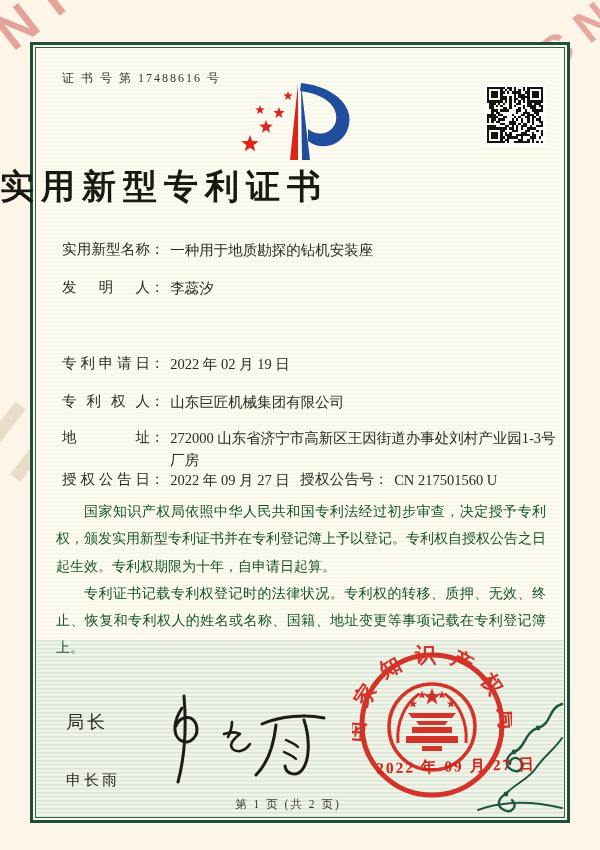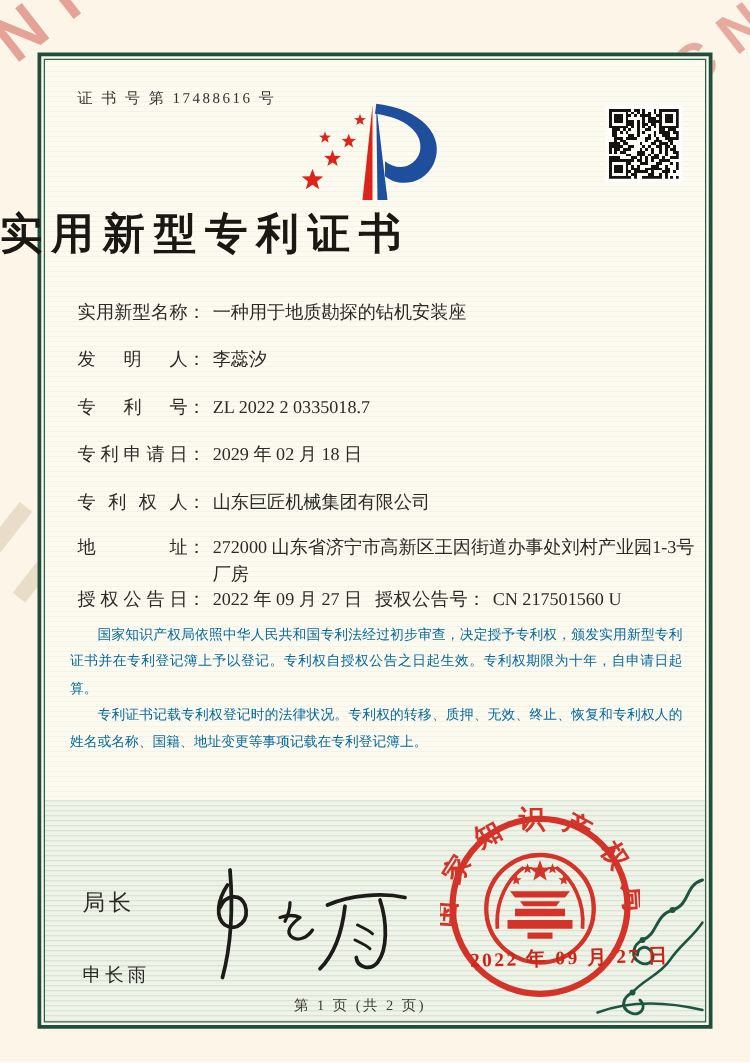--- a/index.html
+++ b/index.html
@@ -37,22 +37,22 @@
 
   .row { position:absolute; left:62px; font-size:14.5px; white-space:nowrap; }
   .flabel { display:inline-block; width:88px; text-align:justify; text-align-last:justify; vertical-align:top; }
   .fcolon { display:inline-block; vertical-align:top; }
   .fvalue { display:inline-block; margin-left:2px; vertical-align:top; white-space:normal;
             width:392px; line-height:1.5; }
   #row-0{top:240px} #row-1{top:278px} #row-2{top:316px} #row-3{top:354px} #row-4{top:392px} #row-5{top:428px}
   #grant-date{left:62px; top:470px;} #grant-no{left:300px; top:470px;}
   #grant-no .flabel{width:74px;}
 
-  #paras { left:56px; top:498px; width:490px; font-size:11px; line-height:1.95;
-           text-align:justify; color:#0369a1; }
+  #paras { left:56px; top:498px; width:490px; font-size:14px; line-height:1.95;
+           text-align:justify; color:#14532d; }
   #paras p { text-indent:2em; }
 
   #sig-title { left:66px; top:710px; font-size:18px; letter-spacing:3px; z-index:2; }
   #sig-name  { left:66px; top:771px; font-size:15px; letter-spacing:3px; z-index:2; }
   #signature-svg { left:120px; top:690px; z-index:2; }
 
   #seal { left:352px; top:645px; z-index:2; opacity:.94; }
   #seal-date { left:376px; top:756px; width:186px; z-index:3; color:#cf2318; font-size:15.5px;
                letter-spacing:2px; transform:rotate(-1.5deg); font-weight:bold; }
   #ornament { left:468px; top:698px; z-index:1; }
@@ -438,27 +438,23 @@
   <div class="abs" id="title">实用新型专利证书</div>
 
   <div class="row" id="row-0">
     <span class="flabel">实用新型名称</span><span class="fcolon">：</span>
     <span class="fvalue">一种用于地质勘探的钻机安装座</span>
   </div>
   <div class="row" id="row-1">
     <span class="flabel">发明人</span><span class="fcolon">：</span>
     <span class="fvalue">李蕊汐</span>
   </div>
-  <div class="row" id="row-2">
-    <span class="flabel">专利号</span><span class="fcolon">：</span>
-    <span class="fvalue">ZL 2022 2 0335018.7</span>
-  </div>
   <div class="row" id="row-3">
     <span class="flabel">专利申请日</span><span class="fcolon">：</span>
-    <span class="fvalue">2029 年 02 月 18 日</span>
+    <span class="fvalue">2022 年 02 月 19 日</span>
   </div>
   <div class="row" id="row-4">
     <span class="flabel">专利权人</span><span class="fcolon">：</span>
     <span class="fvalue">山东巨匠机械集团有限公司</span>
   </div>
   <div class="row" id="row-5">
     <span class="flabel">地址</span><span class="fcolon">：</span>
     <span class="fvalue">272000 山东省济宁市高新区王因街道办事处刘村产业园1-3号厂房</span>
   </div>
 

